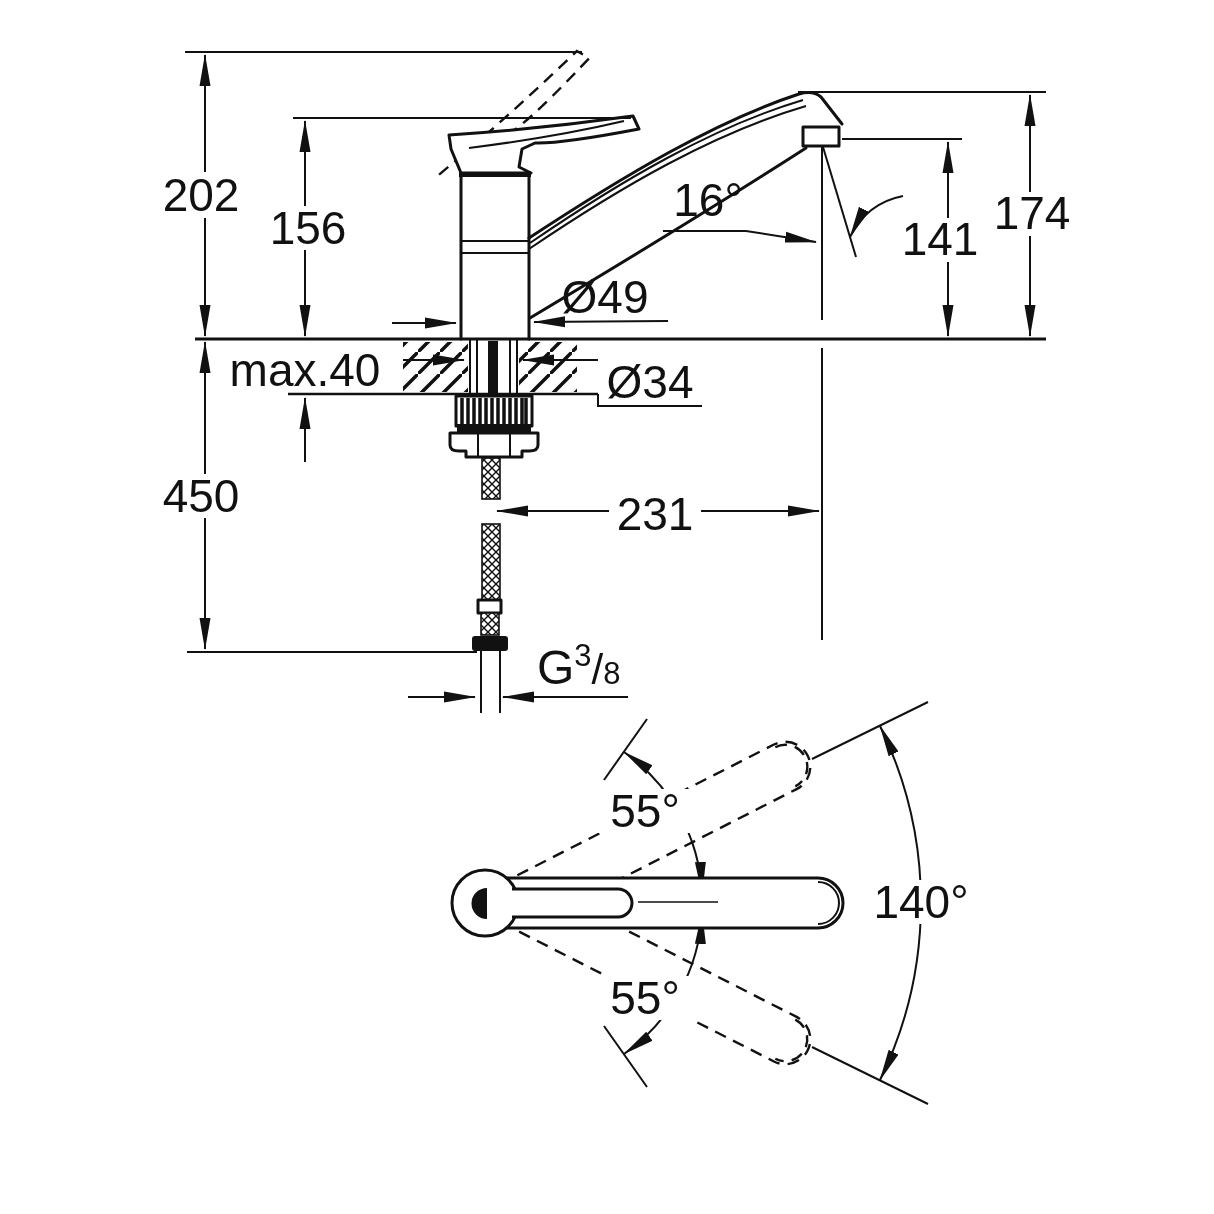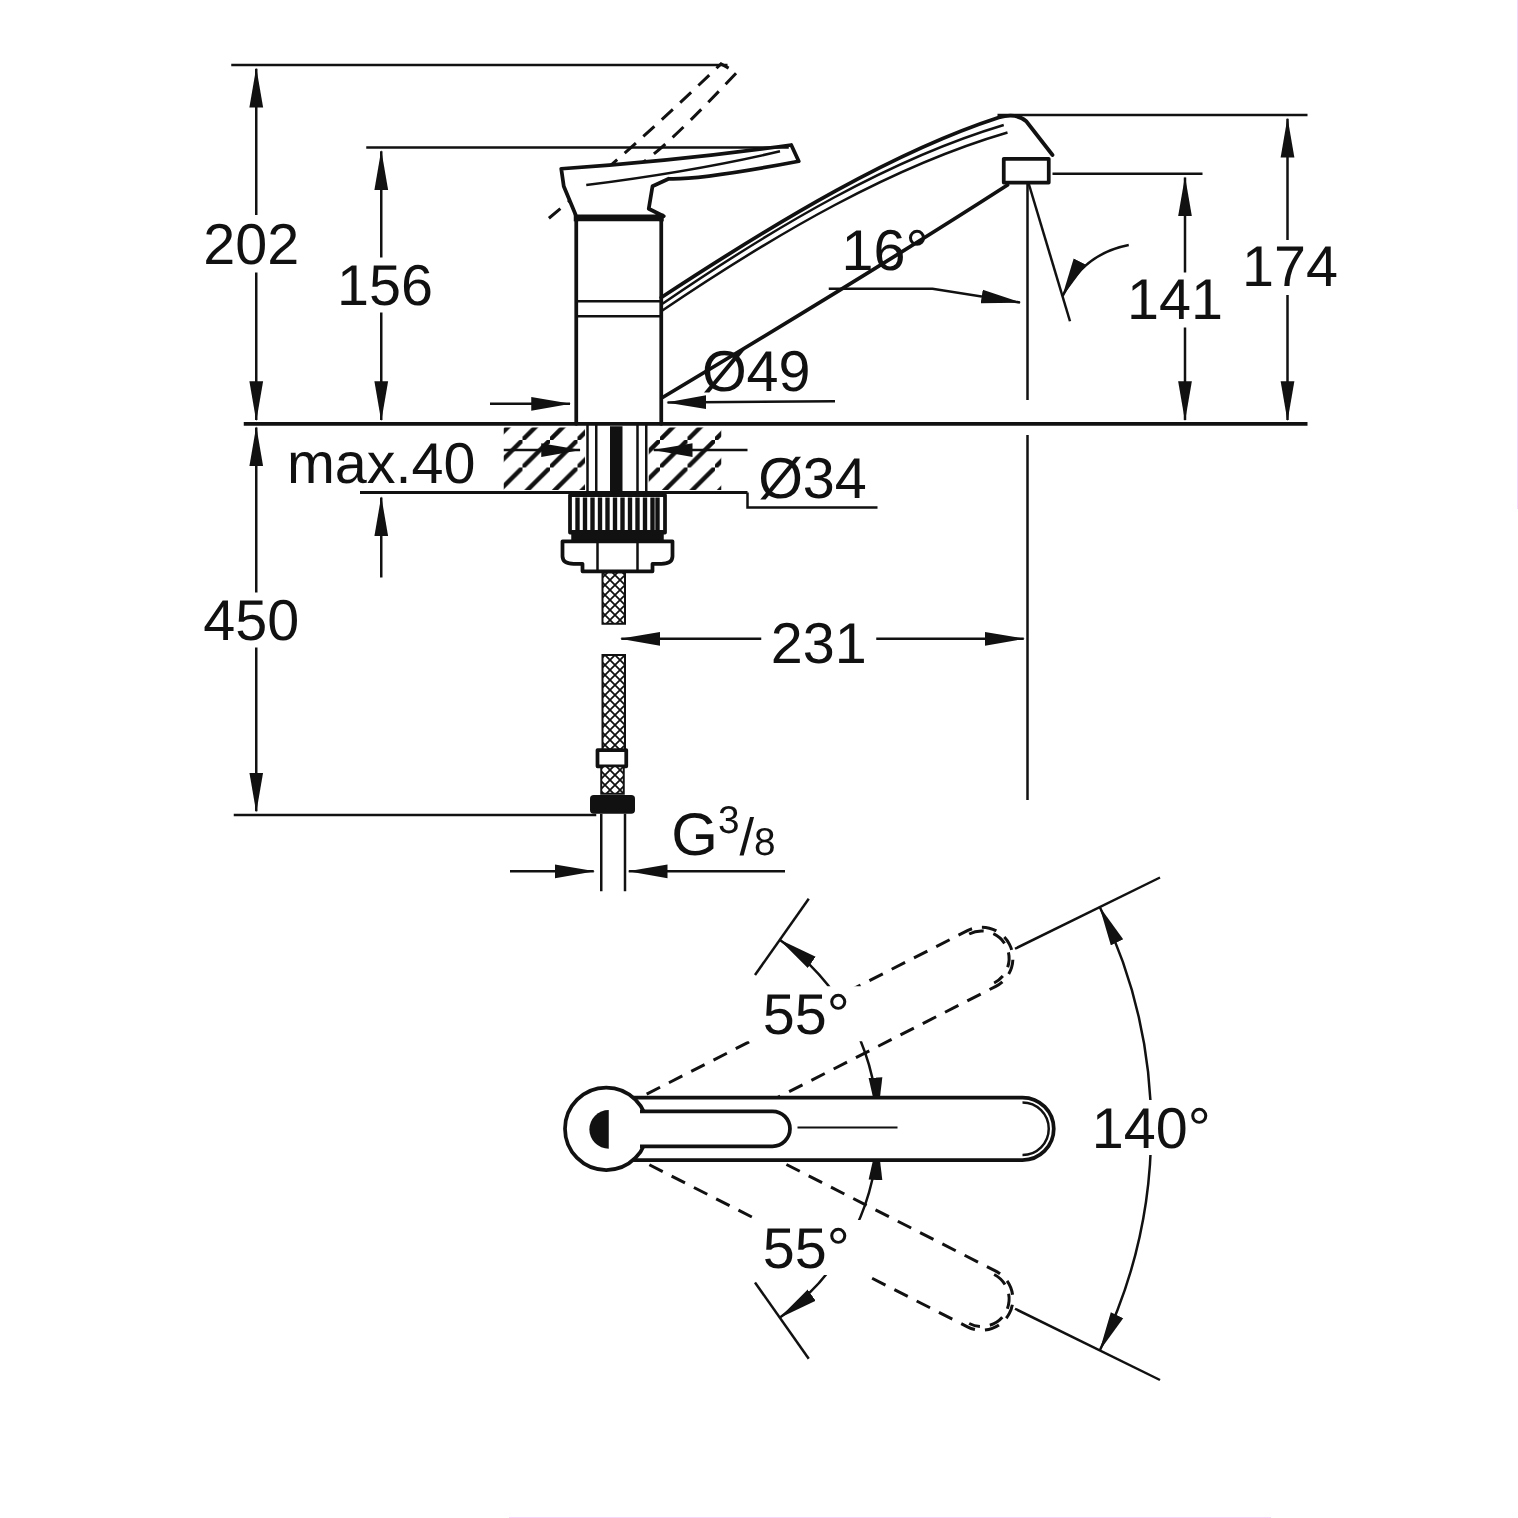--- a/index.html
+++ b/index.html
@@ -1,16 +1,16 @@
 <!DOCTYPE html>
 <html><head>
 <meta charset="utf-8">
 <style>
   html,body{margin:0;padding:0;background:#ffffff;}
-  #stage{width:1214px;height:1214px;position:relative;background:#d946ef;overflow:hidden;}
+  #stage{width:1214px;height:1214px;position:relative;background:#1d4ed8;overflow:hidden;}
   svg{display:block;}
   text{font-family:"Liberation Sans","DejaVu Sans",sans-serif;fill:#111;}
   .dimtxt{font-size:46px;}
   .obj{stroke:#111;stroke-width:3;fill:none;stroke-linejoin:round;stroke-linecap:round;}
   .objw{stroke:#111;stroke-width:3;fill:#fff;stroke-linejoin:round;}
   .thin{stroke:#111;stroke-width:2;fill:none;}
   .dim{stroke:#111;stroke-width:2;fill:none;}
   .dash{stroke:#111;stroke-width:2.4;fill:none;stroke-dasharray:12 8;stroke-linecap:butt;}
   .bg{fill:#fff;}
 </style>

